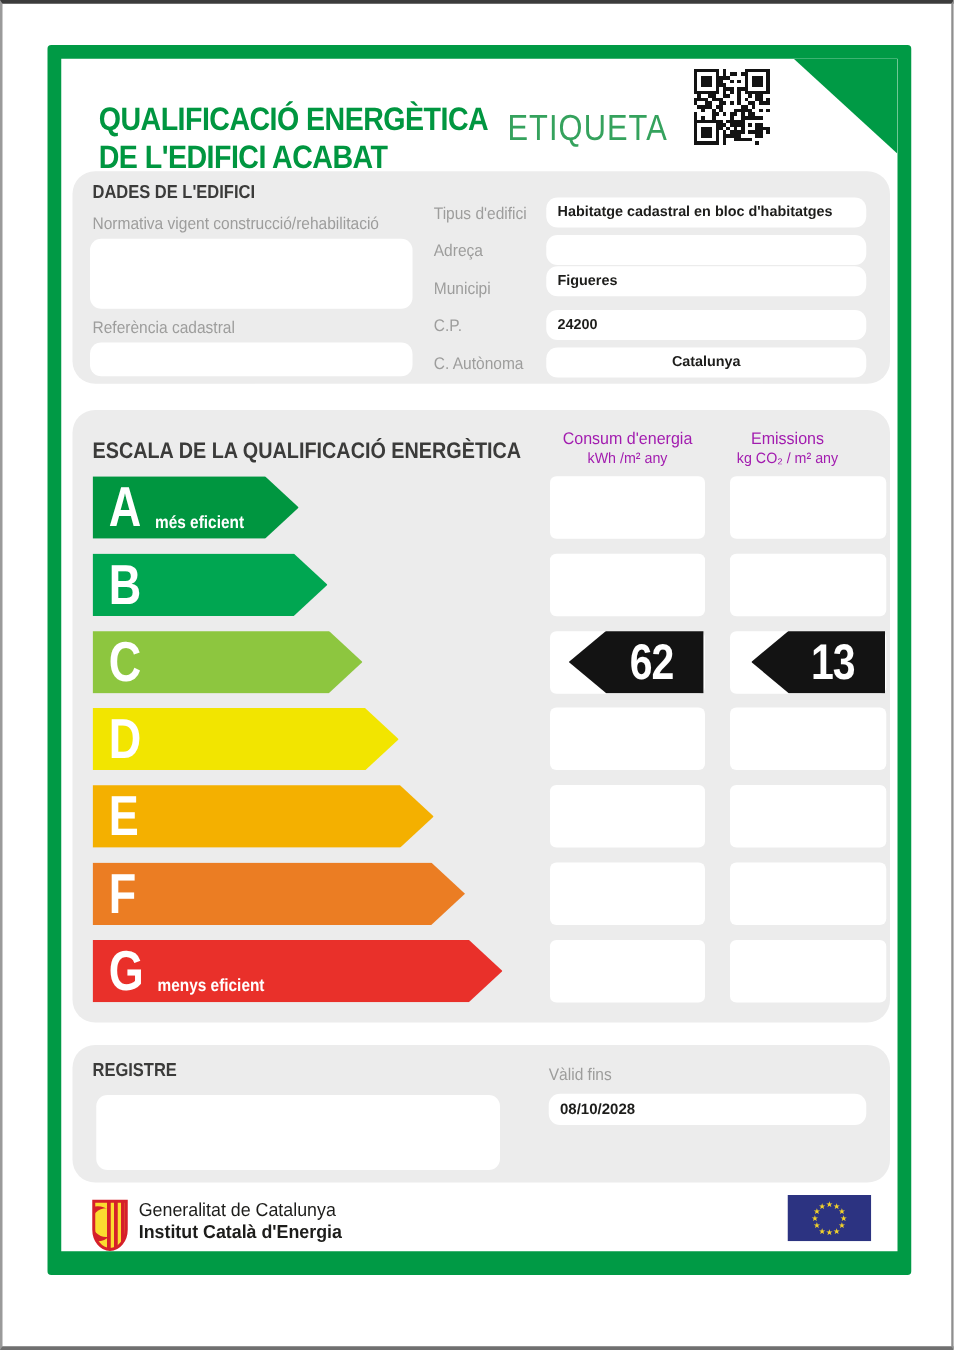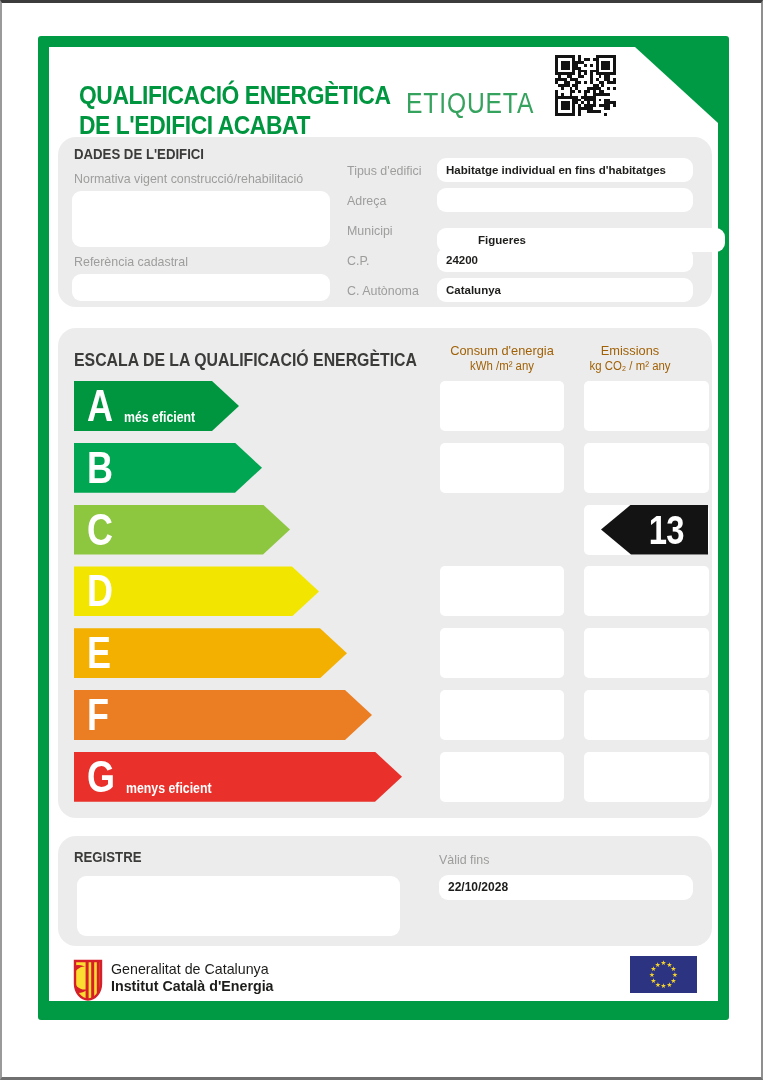--- a/index.html
+++ b/index.html
@@ -53,21 +53,21 @@
   .normativa-box   { left:14px; top:54px; width:258px; height:56px; }
   .cadastral-label { left:16px; top:117px; }
   .cadastral-box   { left:14px; top:137px; width:258px; height:27px; }
 
   .field-label { position:absolute; left:289px; font-size:13.5px; color:#9d9d9c;
     white-space:nowrap; transform:scaleX(0.92); transform-origin:left top; }
   .field-box { position:absolute; left:379px; width:256px; height:24px; background:#fff; border-radius:9px; }
   .field-value { display:block; line-height:24px; padding:0 9px; font-size:11.5px;
     font-weight:bold; color:#1d1d1b; white-space:nowrap; overflow:hidden; }
 
-  .col-head { position:absolute; top:14px; width:150px; text-align:center; color:#a16207; }
+  .col-head { position:absolute; top:14px; width:150px; text-align:center; color:#a21caf; }
   .col-head .col-title { font-size:13.5px; line-height:17px; transform:scaleX(0.95); transform-origin:center top; }
   .col-head .col-unit  { font-size:12px;   line-height:15px; transform:scaleX(0.95); transform-origin:center top; }
   .col-consum    { left:369px; }
   .col-emissions { left:497px; }
 
   .scale-row { position:absolute; left:0; width:654px; height:50px; }
   .bar {
     position:absolute; left:16px; top:0; height:50px; display:flex; align-items:center;
     clip-path:polygon(0 0, calc(100% - 27px) 0, 100% 50%, calc(100% - 27px) 100%, 0 100%);
   }
@@ -374,36 +374,36 @@
     <div class="whitebox normativa-box">
       <span class="field-value"></span>
     </div>
     <div class="gray-label cadastral-label">Referència cadastral</div>
     <div class="whitebox cadastral-box">
       <span class="field-value"></span>
     </div>
     <div>
         <div class="field-label" style="top: 26px;">Tipus d'edifici</div>
         <div class="field-box" style="top: 21px;">
-          <span class="field-value">Habitatge individual en fins d'habitatges</span>
+          <span class="field-value">Habitatge cadastral en bloc d'habitatges</span>
         </div>
         <div class="field-label" style="top: 56px;">Adreça</div>
         <div class="field-box" style="top: 51px;">
           <span class="field-value"></span>
         </div>
         <div class="field-label" style="top: 86px;">Municipi</div>
-        <div class="field-box" style="top: 91px; padding-left: 32px;">
+        <div class="field-box" style="top: 76px;">
           <span class="field-value">Figueres</span>
         </div>
         <div class="field-label" style="top: 116px;">C.P.</div>
         <div class="field-box" style="top: 111px;">
           <span class="field-value">24200</span>
         </div>
         <div class="field-label" style="top: 146px;">C. Autònoma</div>
-        <div class="field-box" style="top: 141px;">
+        <div class="field-box" style="top: 141px; text-align: center;">
           <span class="field-value">Catalunya</span>
         </div>
       </div>
   </div>
 
   <div class="section sec-escala">
     <div class="sec-heading escala-heading">ESCALA DE LA QUALIFICACIÓ ENERGÈTICA</div>
     <div class="col-head col-consum">
       <div class="col-title">Consum d'energia</div>
       <div class="col-unit">kWh /m² any</div>
@@ -425,20 +425,25 @@
           <div class="bar" style="background: rgb(0, 166, 81); width: 188px;">
             <span class="bar-letter">B</span>
           </div>
           <div class="cell consum-cell"></div>
           <div class="cell emissions-cell"></div>
         </div>
         <div class="scale-row" style="top: 176.6px;">
           <div class="bar" style="background: rgb(141, 198, 63); width: 216px;">
             <span class="bar-letter">C</span>
           </div>
+          <div class="cell consum-cell">
+            <div class="value-arrow">
+              <span class="value-num">62</span>
+            </div>
+          </div>
           <div class="cell emissions-cell">
             <div class="value-arrow">
               <span class="value-num">13</span>
             </div>
           </div>
         </div>
         <div class="scale-row" style="top: 238.4px;">
           <div class="bar" style="background: rgb(242, 229, 0); width: 245px;">
             <span class="bar-letter">D</span>
           </div>
@@ -470,21 +475,21 @@
       </div>
   </div>
 
   <div class="section sec-registre">
     <div class="sec-heading registre-heading">REGISTRE</div>
     <div class="whitebox registre-box">
       <span class="field-value"></span>
     </div>
     <div class="gray-label valid-label">Vàlid fins</div>
     <div class="whitebox valid-box">
-      <span class="valid-value">22/10/2028</span>
+      <span class="valid-value">08/10/2028</span>
     </div>
   </div>
 
   <svg class="gencat-logo" width="30" height="43" viewBox="0 0 30 43">
     <defs>
         <clipPath id="shieldClip">
           <path d="M2,2 h26 v22.5 a13,16 0 0 1 -26,0 z"></path>
         </clipPath>
       </defs>
     <g clip-path="url(#shieldClip)">

